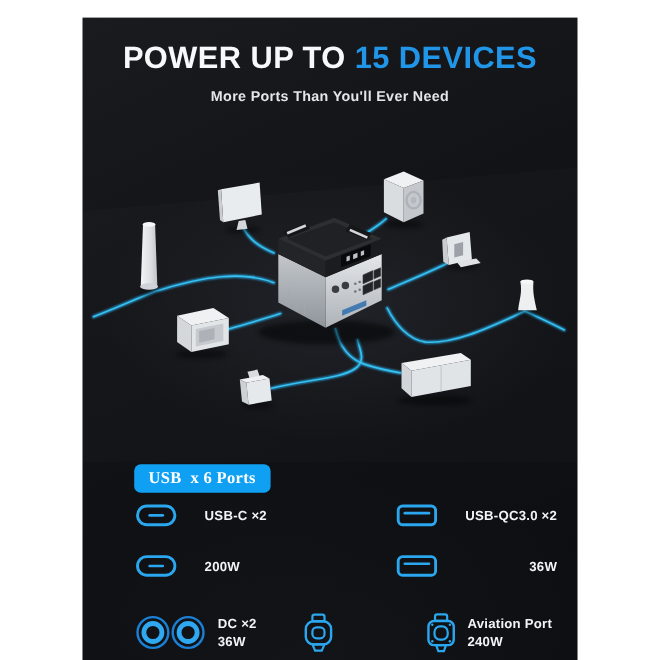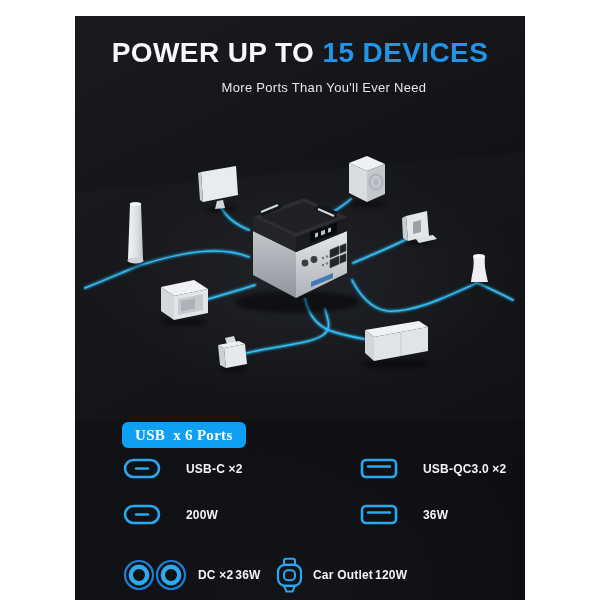--- a/index.html
+++ b/index.html
@@ -8,30 +8,30 @@
   .panel{position:absolute;left:75px;top:16px;width:450px;height:600px;
          background:
            radial-gradient(ellipse 330px 190px at 51% 44%, rgba(52,58,70,0.34) 0%, rgba(16,17,20,0) 65%),
            radial-gradient(ellipse 420px 260px at 50% 100%, rgba(34,38,46,0.25) 0%, rgba(10,11,13,0) 70%),
            linear-gradient(155deg,#1a1b1f 0%,#121316 40%,#0c0d10 100%);
          }
   .hdr{position:absolute;left:0;top:21px;width:100%;text-align:center;
        font-weight:800;font-size:28px;letter-spacing:0.4px;color:#f7f8f9;white-space:nowrap;}
   .hdr .hl{color:#2196e8;}
   .sub{position:absolute;left:0;top:64px;width:100%;text-align:center;
-       font-weight:400;font-size:13px;letter-spacing:0.3px;color:#e4e6e8;margin-left:24px;}
+       font-weight:700;font-size:13px;letter-spacing:0.3px;color:#e4e6e8;}
   .illus{position:absolute;left:0;top:116px;width:450px;height:288px;}
   .badge{position:absolute;height:26px;line-height:26px;padding:0 13px;border-radius:6px;
          background:#10a0f3;color:#ffffff;font-weight:800;font-size:15px;letter-spacing:0.3px;
          white-space:pre;}
   .usb-col{position:absolute;display:grid;grid-template-columns:38px auto;column-gap:8px;
            row-gap:2px;align-items:center;gap:25px;}
   .usb-col .lbl{font-size:12px;font-weight:700;color:#f3f4f5;letter-spacing:0.2px;white-space:nowrap;}
   .dc-item{position:absolute;display:flex;align-items:center;gap:10px;}
-  .dc-item .txt{display:flex;flex-direction:row;gap:2px;}
+  .dc-item .txt{display:flex;flex-direction:column;gap:2px;}
   .dc-item .lbl{font-size:12px;font-weight:700;color:#f3f4f5;letter-spacing:0.2px;white-space:nowrap;}
   svg{display:block;}
 </style>
 </head>
 <body>
 
 <div class="page">
   <div class="panel">
 
     <div class="hdr">
@@ -201,21 +201,21 @@
       </svg>
       <div class="lbl">USB-C ×2</div>
       <svg width="38" height="21" viewBox="0 0 38 21">
         <rect x="2" y="2" width="34" height="17" rx="8.5" fill="none" stroke="#2aa7ee" stroke-width="2.6"></rect>
         <line x1="13" y1="10.5" x2="25" y2="10.5" stroke="#2aa7ee" stroke-width="2.4" stroke-linecap="round"></line>
       </svg>
       <div class="lbl">200W</div>
     </div>
 
 
-    <div class="usb-col" style="left:285px;top:442px;">
+    <div class="usb-col" style="left:285px;top:442px;text-align:right;">
       <svg width="38" height="21" viewBox="0 0 38 21">
         <rect x="2" y="2" width="34" height="17" rx="4" fill="none" stroke="#2aa7ee" stroke-width="2.6"></rect>
         <line x1="8" y1="8.5" x2="30" y2="8.5" stroke="#2aa7ee" stroke-width="2.4" stroke-linecap="round"></line>
       </svg>
       <div class="lbl">USB-QC3.0 ×2</div>
       <svg width="38" height="21" viewBox="0 0 38 21">
         <rect x="2" y="2" width="34" height="17" rx="4" fill="none" stroke="#2aa7ee" stroke-width="2.6"></rect>
         <line x1="8" y1="8.5" x2="30" y2="8.5" stroke="#2aa7ee" stroke-width="2.4" stroke-linecap="round"></line>
       </svg>
       <div class="lbl">36W</div>
@@ -235,21 +235,33 @@
       </div>
     </div>
 
     <div class="dc-item" style="left:201px;top:540px;">
       <svg width="27" height="38" viewBox="0 0 27 38">
         <path d="M10,2.8 h7 a2,2 0 0 1 2,2 v4 h-11 v-4 a2,2 0 0 1 2,-2 z" fill="none" stroke="#2aa7ee" stroke-width="2"></path>
         <rect x="2" y="8.8" width="23" height="21" rx="7" fill="none" stroke="#2aa7ee" stroke-width="2.2"></rect>
         <polygon points="8,29.8 19,29.8 16.5,35.5 10.5,35.5" fill="none" stroke="#2aa7ee" stroke-width="2"></polygon>
         <rect x="8" y="14.3" width="11" height="10" rx="4" fill="none" stroke="#2aa7ee" stroke-width="2"></rect>
       </svg>
+    </div>
+
+    <div class="dc-item" style="left:312px;top:540px;">
+      <svg width="28" height="38" viewBox="0 0 28 38">
+        <path d="M10.5,2.5 h7 a2,2 0 0 1 2,2 v4 h-11 v-4 a2,2 0 0 1 2,-2 z" fill="none" stroke="#2aa7ee" stroke-width="2"></path>
+        <rect x="2.5" y="8.5" width="23" height="22" rx="5" fill="none" stroke="#2aa7ee" stroke-width="2.2"></rect>
+        <rect x="8" y="13.5" width="12" height="12" rx="5" fill="none" stroke="#2aa7ee" stroke-width="2"></rect>
+        <circle cx="6" cy="12" r="1.1" fill="#2aa7ee"></circle>
+        <circle cx="22" cy="12" r="1.1" fill="#2aa7ee"></circle>
+        <circle cx="6" cy="27" r="1.1" fill="#2aa7ee"></circle>
+        <circle cx="22" cy="27" r="1.1" fill="#2aa7ee"></circle>
+        <polygon points="9.5,30.5 18.5,30.5 16.5,36 11.5,36" fill="none" stroke="#2aa7ee" stroke-width="2"></polygon>
+      </svg>
       <div class="txt">
-        <div class="lbl">Car Outlet</div>
-        <div class="lbl">120W</div>
+        <div class="lbl">Aviation Port</div>
+        <div class="lbl">240W</div>
       </div>
     </div>
-
 
   </div>
 </div>
 
 </body></html>

